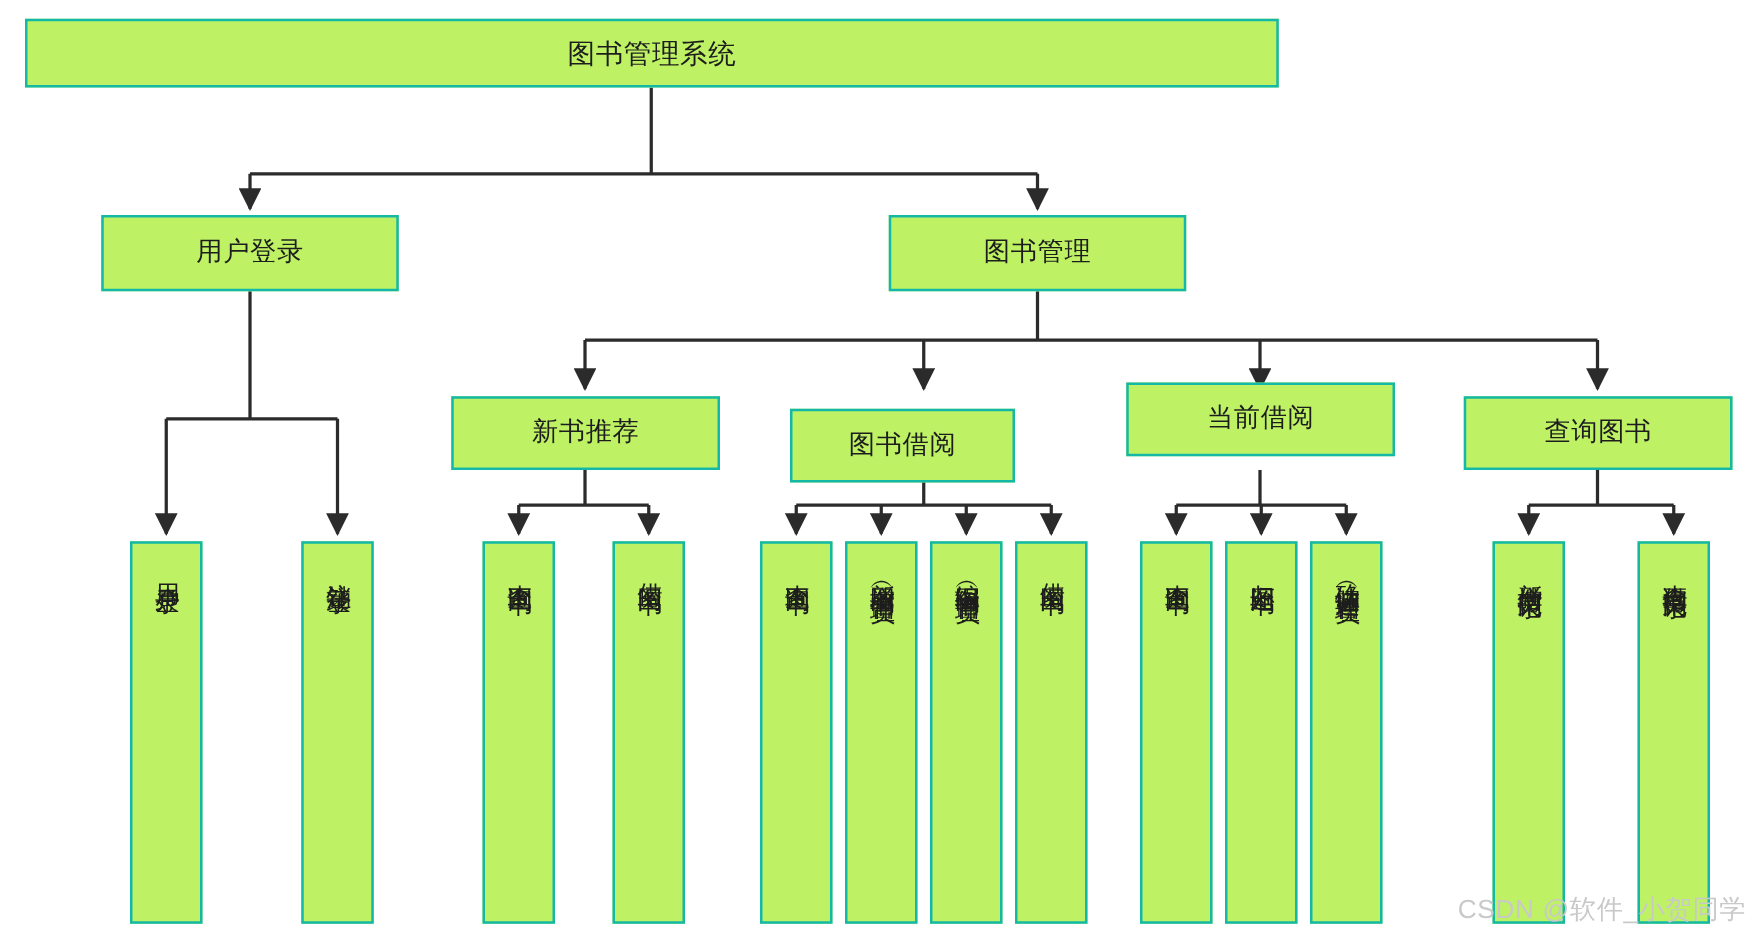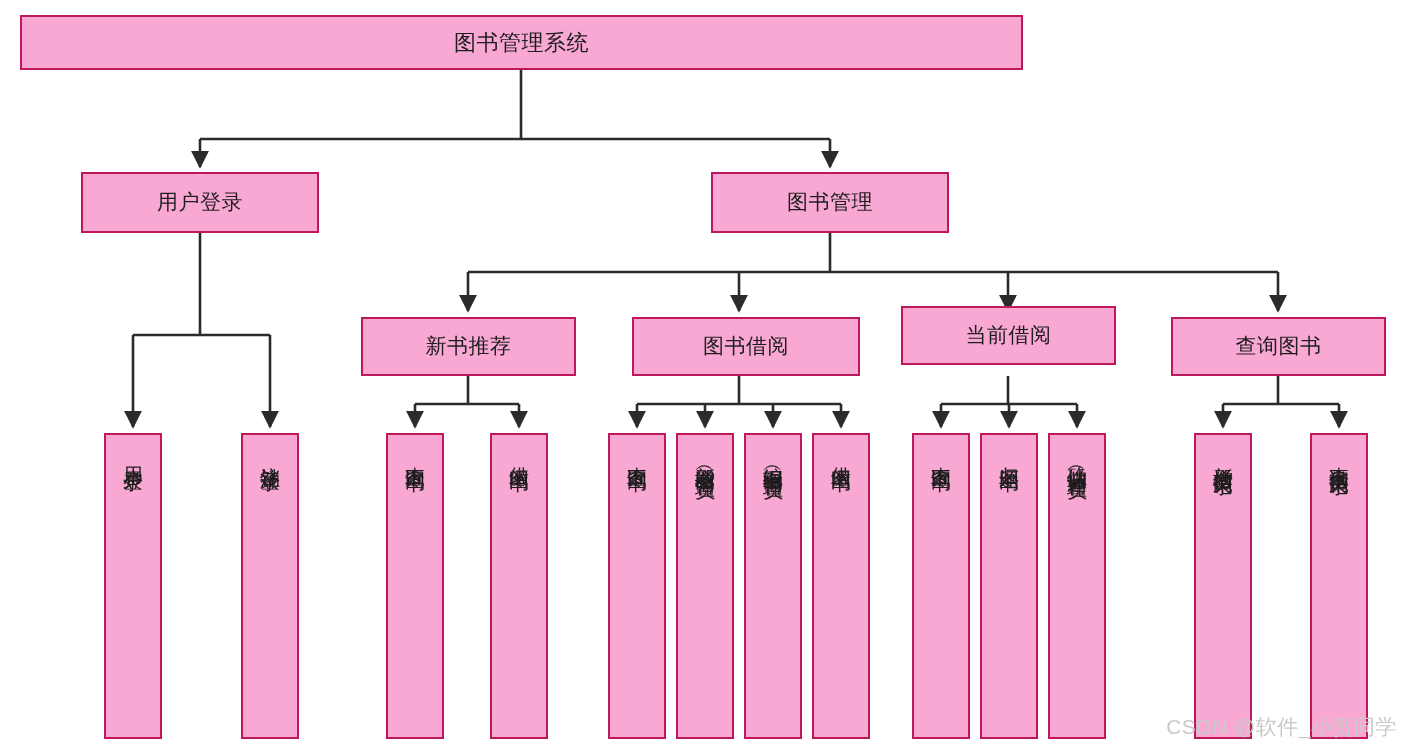--- a/index.html
+++ b/index.html
@@ -22,22 +22,22 @@
     position: absolute;
     left: 0;
     top: 0;
     width: 1405px;
     height: 747px;
     pointer-events: none;
   }
   .node {
     position: absolute;
     box-sizing: border-box;
-    background: #f9a8d4;
-    border: 2px solid #be185d;
+    background: #bef264;
+    border: 2px solid #14b8a6;
     display: flex;
     align-items: center;
     justify-content: center;
     color: #1d1d1d;
     z-index: 2;
   }
   .node-label {
     display: block;
     text-align: center;
     line-height: 1.18;
@@ -136,21 +136,21 @@
   <div class="node h-node" style="left:81px; top:172px; width:238px; height:61px;">
     <span class="node-label">用户登录</span>
   </div>
   <div class="node h-node" style="left:711px; top:172px; width:238px; height:61px;">
     <span class="node-label">图书管理</span>
   </div>
 
   <div class="node h-node" style="left:361px; top:317px; width:215px; height:59px;">
     <span class="node-label">新书推荐</span>
   </div>
-  <div class="node h-node" style="left:632px; top:317px; width:228px; height:59px;">
+  <div class="node h-node" style="left:632px; top:327px; width:180px; height:59px;">
     <span class="node-label">图书借阅</span>
   </div>
   <div class="node h-node" style="left:901px; top:306px; width:215px; height:59px;">
     <span class="node-label">当前借阅</span>
   </div>
   <div class="node h-node" style="left:1171px; top:317px; width:215px; height:59px;">
     <span class="node-label">查询图书</span>
   </div>
 
   <div class="node v-node" style="left:104px; top:433px; width:58px; height:306px;">

